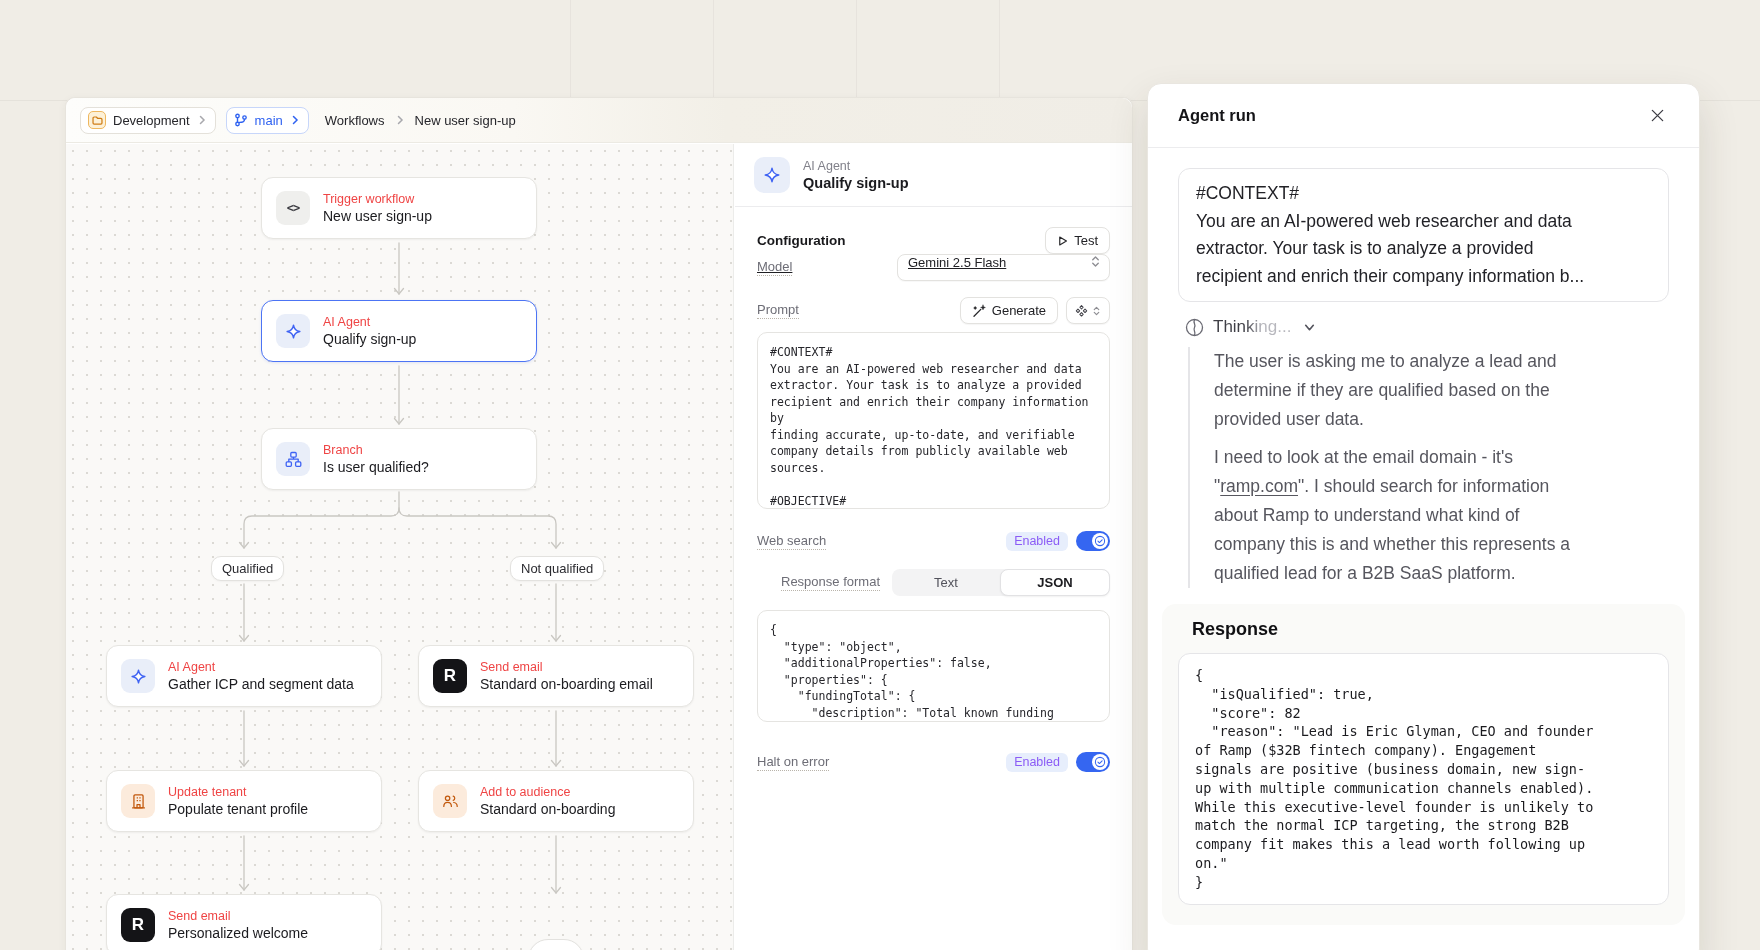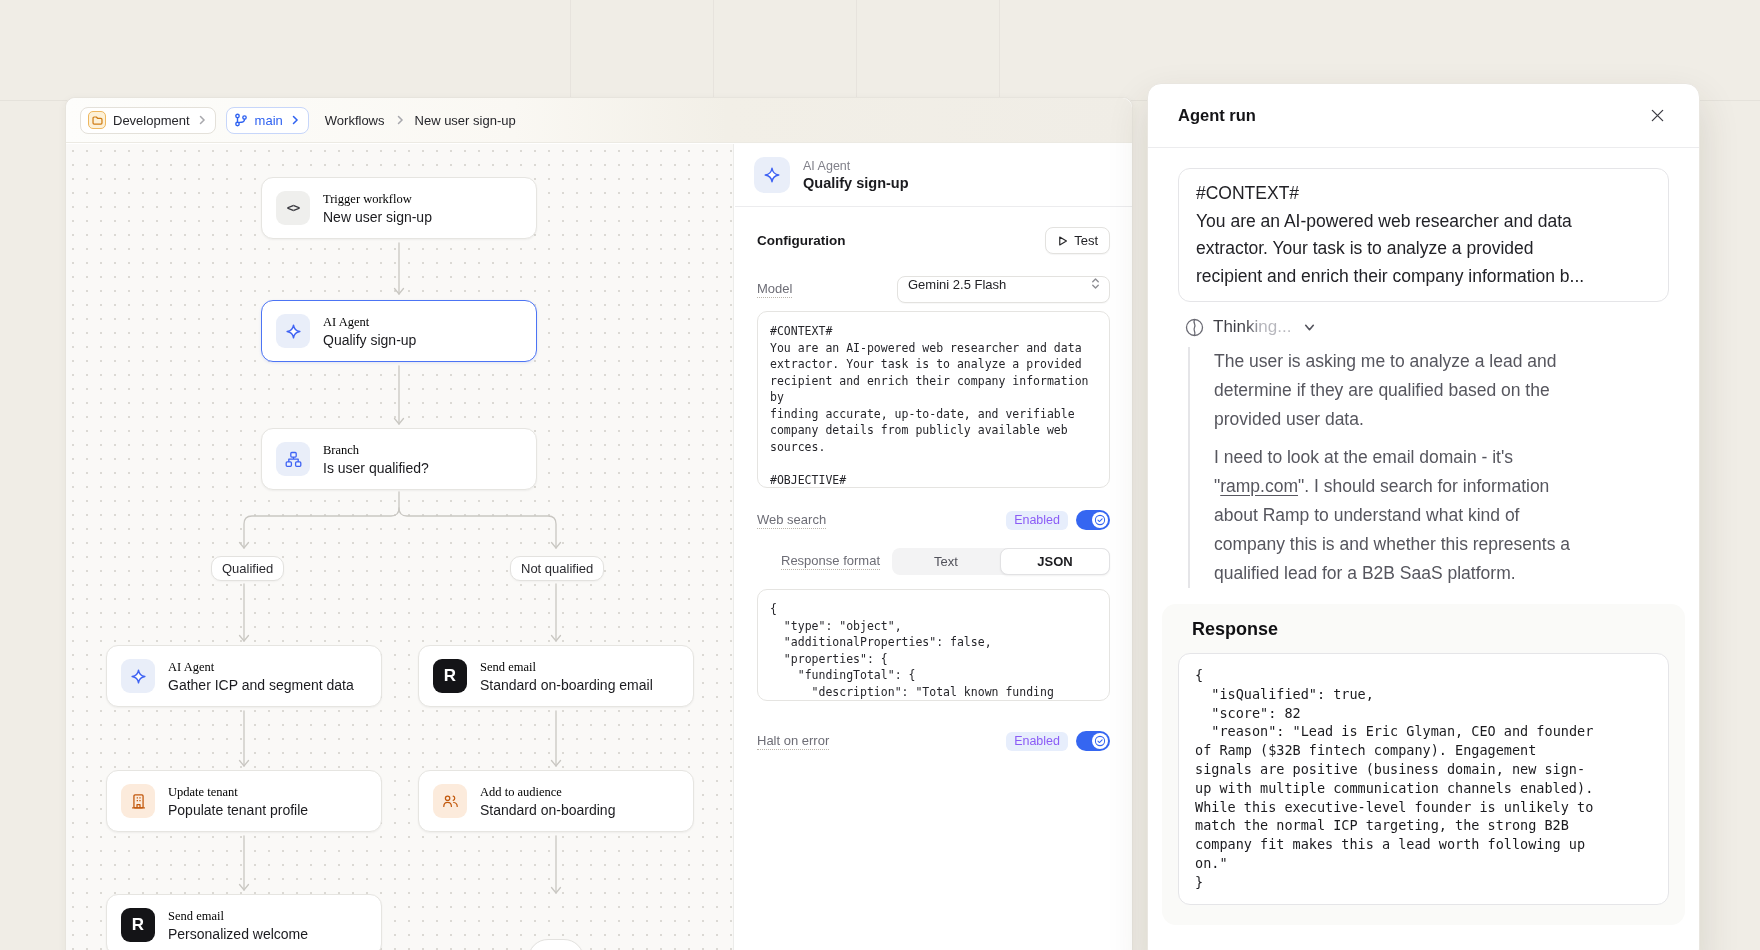--- a/index.html
+++ b/index.html
@@ -36,21 +36,21 @@
     box-shadow:0 1px 2px rgba(16,16,16,.05); cursor:pointer; }
   .node.selected { border:1.5px solid #4c74f4; box-shadow:0 1px 3px rgba(40,80,220,.12); }
   .nicon { width:34px; height:34px; border-radius:9px; flex:0 0 auto;
     display:flex; align-items:center; justify-content:center; }
   .nicon.gray { background:#efefed; }
   .nicon.blue { background:#e9eef9; }
   .nicon.black { background:#141417; }
   .nicon.orange { background:#fcebdc; }
   .code-glyph { font-family:"DejaVu Sans Mono",monospace; font-size:12px; font-weight:bold; color:#3a3a40; letter-spacing:-1px; }
   .r-glyph { color:#fff; font-size:17px; font-weight:bold; font-family:"Liberation Sans",sans-serif; }
-  .ntype { font-size:12.5px; color:#000000; margin-bottom:2px;font-family:Liberation Serif, serif; }
+  .ntype { font-size:12.5px; color:#ef4444; margin-bottom:2px; }
   .nname { font-size:14px; font-weight:500; color:#1b1b1f; }
 
   .edge-label { position:absolute; height:25px; background:#fff; border:1px solid #e3e2df; border-radius:10px;
     display:flex; align-items:center; justify-content:center; padding:0 10px; font-size:13px; color:#2b2b30;
     box-shadow:0 1px 2px rgba(16,16,16,.04); }
   .end-pill { position:absolute; width:56px; height:40px; background:#fff; border:1px solid #e3e2df;
     border-radius:20px; display:flex; align-items:center; justify-content:center; font-size:14px;
     color:#1b1b1f; box-shadow:0 1px 2px rgba(16,16,16,.05); cursor:pointer; }
 
   
@@ -59,21 +59,21 @@
   .cfg-hicon { width:36px; height:36px; border-radius:10px; background:#e9eef9; display:flex; align-items:center; justify-content:center; }
   .cfg-htype { font-size:12.5px; color:#81818a; margin-bottom:2px; }
   .cfg-hname { font-size:14.5px; font-weight:600; color:#1b1b1f; }
   .cfg-body { padding:0 22px; }
   .row { display:flex; align-items:center; justify-content:space-between; }
   .row-config { margin-top:20px; height:27px; }
   .cfg-title { font-size:13.5px; font-weight:600; color:#18181b; }
   .btn { display:inline-flex; align-items:center; gap:6px; height:27px; padding:0 11px; background:#fff;
     border:1px solid #e3e2df; border-radius:8px; font-size:13px; color:#222226; font-weight:500;
     box-shadow:0 1px 1px rgba(0,0,0,.04); cursor:pointer; }
-  .row-model { margin-top:22px; height:27px; }
+  .row-model { height:27px;text-decoration:underline; }
   .field-label { font-size:13px; color:#6d6d76; border-bottom:1px dotted #b9b4ab; padding-bottom:1px; }
   .select { width:213px; height:27px; border:1px solid #e3e2df; border-radius:8px; background:#fff;
     display:flex; align-items:flex-start; justify-content:space-between; padding:0 8px 0 10px; font-size:13px;
     color:#222226; cursor:pointer; box-shadow:0 1px 1px rgba(0,0,0,.03); }
   .row-prompt { margin-top:16px; height:27px; }
   .prompt-btns { display:flex; gap:8px; }
   .codebox { margin-top:8px; border:1px solid #e5e4e1; border-radius:10px; background:#fff; padding:11px 12px;
     font-family:"DejaVu Sans Mono",monospace; font-size:11.5px; line-height:16.5px; color:#26262b;
     white-space:pre-wrap; overflow:hidden; }
   .promptbox { height:177px; }
@@ -321,20 +321,47 @@
         <div class="select">
           <span>Gemini 2.5 Flash</span>
           <span style="display:flex">
             <svg width="11" height="13" viewBox="0 0 12 14" fill="none" stroke="#8e8e93" stroke-width="1.5" stroke-linecap="round" stroke-linejoin="round">
                 <path d="M3 5.2 6 2.2l3 3M3 8.8l3 3 3-3"></path>
               </svg>
           </span>
         </div>
       </div>
 
+      <div class="row row-prompt">
+        <span class="field-label">Prompt</span>
+        <div class="prompt-btns">
+          <button class="btn">
+            <span style="display:flex">
+              <svg width="14" height="14" viewBox="0 0 14 14" fill="none" stroke="#27272a" stroke-width="1.3" stroke-linecap="round">
+                  <path d="M2 12.2 8.8 5.4"></path>
+                  <path d="M11 1.2c.2 1.3 1 2.1 2.3 2.3-1.3.2-2.1 1-2.3 2.3-.2-1.3-1-2.1-2.3-2.3 1.3-.2 2.1-1 2.3-2.3z" fill="#27272a" stroke-width=".6"></path>
+                  <path d="M3.2 3v2M2.2 4h2"></path>
+                </svg>
+            </span>
+            <span>Generate</span>
+          </button>
+          <button class="btn" style="padding:0 8px;gap:4px">
+            <span style="display:flex">
+              <svg width="13" height="13" viewBox="0 0 14 14" fill="none" stroke="#3f3f46" stroke-width="1.1" stroke-linejoin="round">
+                  <path d="M7 1.6 8.8 3.5 7 5.4 5.2 3.5zM3.2 5.4 5 7.3 3.2 9.2 1.4 7.3zM10.8 5.4l1.8 1.9-1.8 1.9L9 7.3zM7 9.2l1.8 1.9L7 13l-1.8-1.9z"></path>
+                </svg>
+            </span>
+            <span style="display:flex">
+              <svg width="9" height="12" viewBox="0 0 12 14" fill="none" stroke="#8e8e93" stroke-width="1.6" stroke-linecap="round" stroke-linejoin="round">
+                  <path d="M3 5.2 6 2.2l3 3M3 8.8l3 3 3-3"></path>
+                </svg>
+            </span>
+          </button>
+        </div>
+      </div>
 
       <div class="codebox promptbox">#CONTEXT#
 You are an AI-powered web researcher and data
 extractor. Your task is to analyze a provided
 recipient and enrich their company information by
 finding accurate, up-to-date, and verifiable
 company details from publicly available web
 sources.
 
 #OBJECTIVE#

